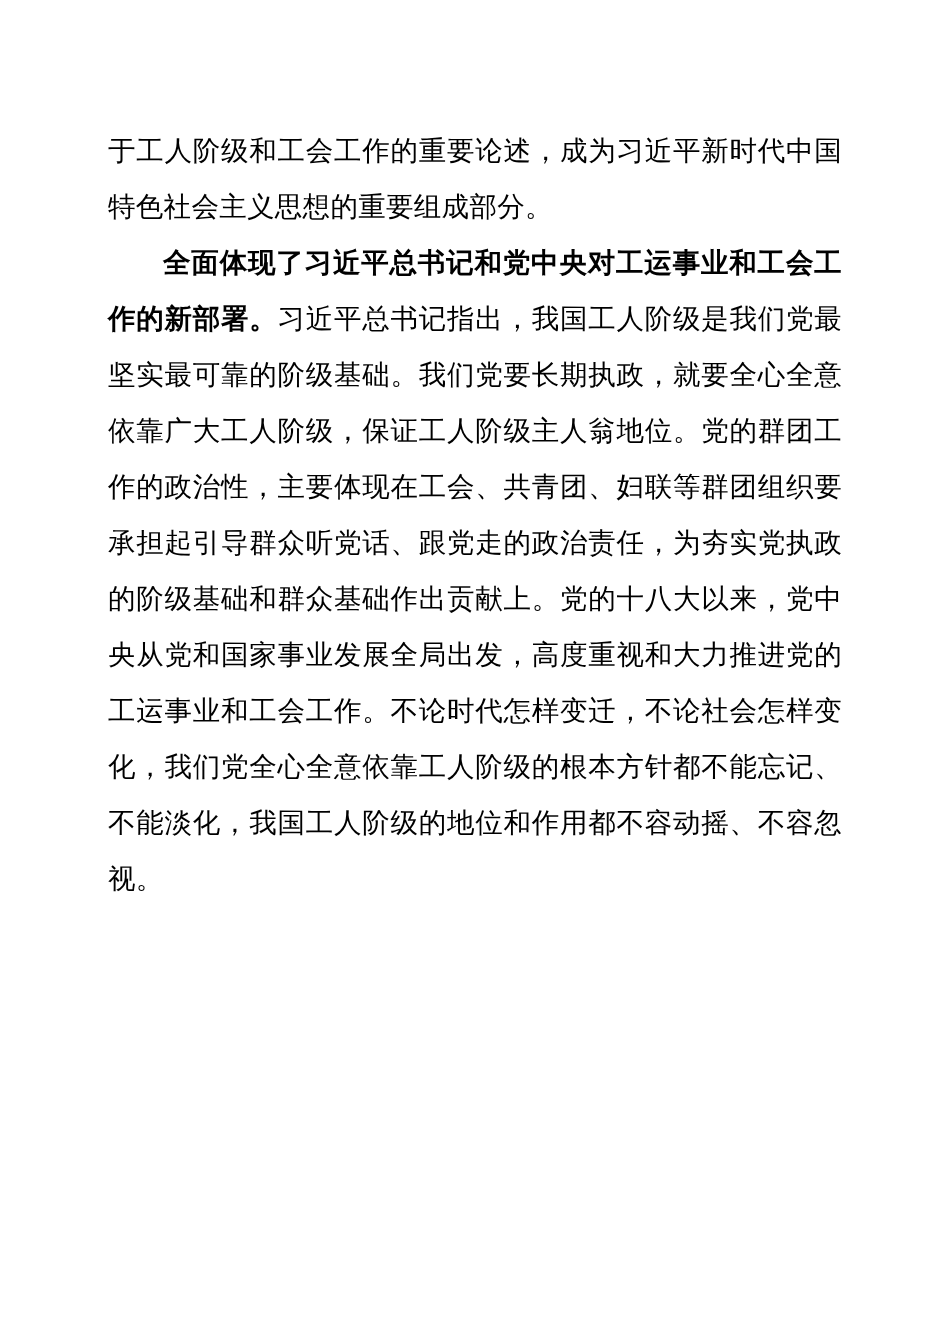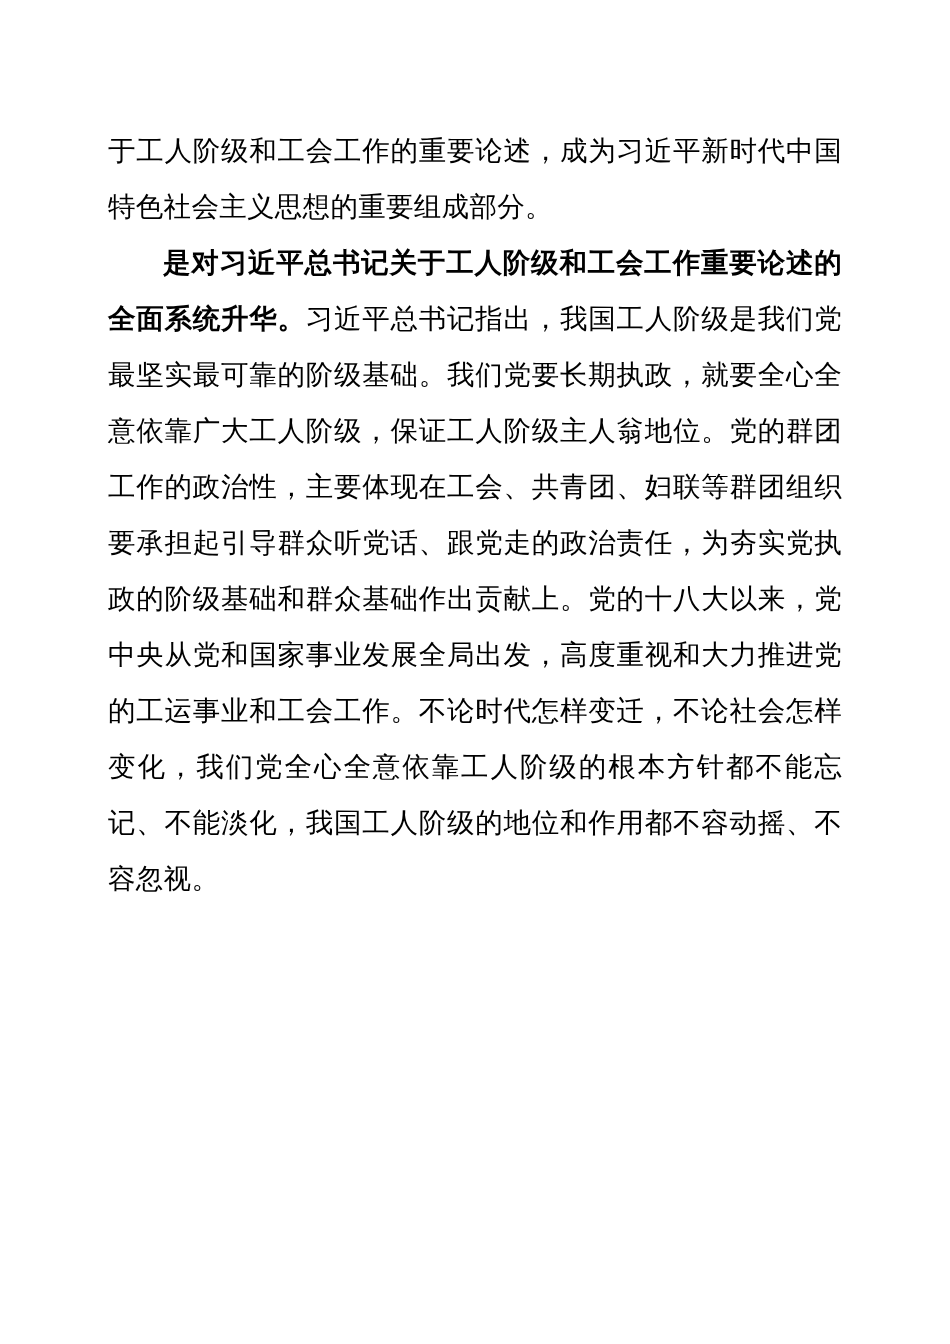--- a/index.html
+++ b/index.html
@@ -45,16 +45,16 @@
 </style>
 </head>
 <body>
 
 <div class="page">
   <div class="doc-body">
 
     <p class="para cont"><span>于工人阶级和工会工作的重要论述，成为习近平新时代中国特色社会主义思想的重要组成部分。</span></p>
 
 
-    <p class="para indent"><span class="bold-lead">是对习近平总书记关于工人阶级和工会工作重要论述的全面系统升华。</span><span>习近平总书记指出，我国工人阶级是我们党最坚实最可靠的阶级基础。我们党要长期执政，就要全心全意依靠广大工人阶级，保证工人阶级主人翁地位。党的群团工作的政治性，主要体现在工会、共青团、妇联等群团组织要承担起引导群众听党话、跟党走的政治责任，为夯实党执政的阶级基础和群众基础作出贡献上。党的十八大以来，党中央从党和国家事业发展全局出发，高度重视和大力推进党的工运事业和工会工作。不论时代怎样变迁，不论社会怎样变化，我们党全心全意依靠工人阶级的根本方针都不能忘记、不能淡化，我国工人阶级的地位和作用都不容动摇、不容忽视。</span></p>
+    <p class="para indent"><span class="bold-lead">全面体现了习近平总书记和党中央对工运事业和工会工作的新部署。</span><span>习近平总书记指出，我国工人阶级是我们党最坚实最可靠的阶级基础。我们党要长期执政，就要全心全意依靠广大工人阶级，保证工人阶级主人翁地位。党的群团工作的政治性，主要体现在工会、共青团、妇联等群团组织要承担起引导群众听党话、跟党走的政治责任，为夯实党执政的阶级基础和群众基础作出贡献上。党的十八大以来，党中央从党和国家事业发展全局出发，高度重视和大力推进党的工运事业和工会工作。不论时代怎样变迁，不论社会怎样变化，我们党全心全意依靠工人阶级的根本方针都不能忘记、不能淡化，我国工人阶级的地位和作用都不容动摇、不容忽视。</span></p>
 
   </div>
 </div>
 
 </body></html>

